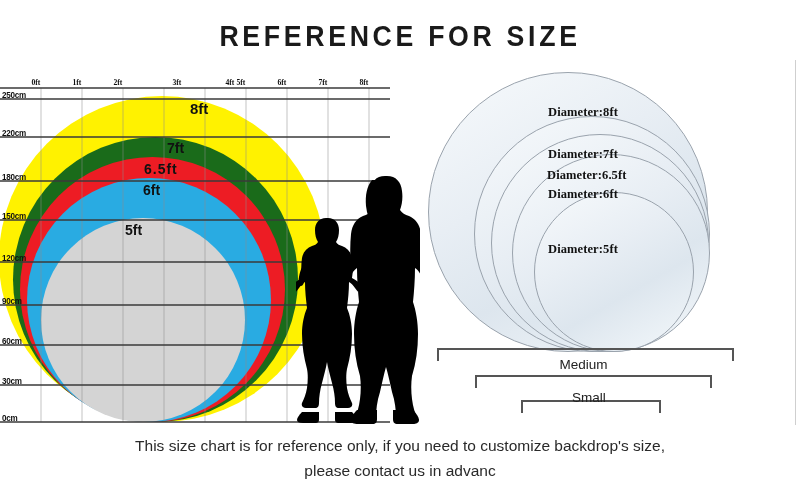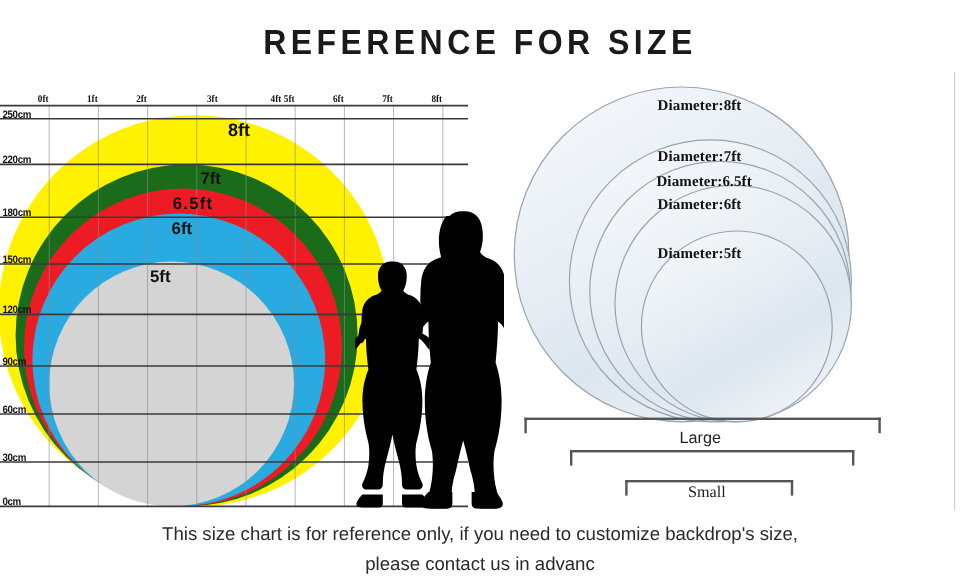--- a/index.html
+++ b/index.html
@@ -29,21 +29,21 @@
 
   .sil{position:absolute;}
 
   
   #rightpanel{position:absolute;left:424px;top:58px;width:330px;height:310px;}
   .disc{position:absolute;border-radius:50%;
         border:1.4px solid #9aa3ad;
         background:linear-gradient(150deg,#f7fafc 0%,#e8eef4 38%,#dde6ee 62%,#f4f8fb 100%);}
   .disc-label{position:absolute;font-family:"Liberation Serif",serif;
               font-size:12.5px;font-weight:700;color:#111;white-space:nowrap;
-              letter-spacing:.1px;}
+              letter-spacing:.1px;margin-top:24px;}
 
   
   .bracket{position:absolute;border-left:2px solid #555;border-right:2px solid #555;
            border-top:2px solid #555;height:11px;}
   .br-label{position:absolute;font-family:"Liberation Sans",sans-serif;
             font-size:13.5px;color:#222;white-space:nowrap;text-align:center;}
 
   
   .caption{position:absolute;left:0;width:800px;text-align:center;
            font-family:"Liberation Sans",sans-serif;font-size:15.5px;color:#2a2a2a;}
@@ -170,30 +170,30 @@
     <div class="disc" style="left:4px;top:14px;width:278px;height:278px;"></div>
     <div class="disc" style="left:50px;top:58px;width:234px;height:234px;"></div>
     <div class="disc" style="left:67px;top:76px;width:216px;height:216px;"></div>
     <div class="disc" style="left:88px;top:96px;width:196px;height:196px;"></div>
     <div class="disc" style="left:110px;top:134px;width:158px;height:158px;"></div>
 
     <div class="disc-label" style="left:124px;top:23px;">Diameter:8ft</div>
     <div class="disc-label" style="left:124px;top:65px;">Diameter:7ft</div>
     <div class="disc-label" style="left:123px;top:86px;">Diameter:6.5ft</div>
     <div class="disc-label" style="left:124px;top:105px;">Diameter:6ft</div>
-    <div class="disc-label" style="left:124px;top:146px;text-align:center;">Diameter:5ft</div>
+    <div class="disc-label" style="left:124px;top:160px;text-align:center;">Diameter:5ft</div>
   </div>
 
   <div class="bracket" style="left:437px;top:348px;width:293px;"></div>
 
-  <div class="br-label" style="left:437px;top:357px;width:293px;">Large</div>
+  <div class="br-label" style="left:437px;top:357px;width:293px;">Medium</div>
   <div class="bracket" style="left:475px;top:375px;width:233px;"></div>
 
   <div class="bracket" style="left:521px;top:400px;width:136px;"></div>
 
-  <div class="br-label" style="left:521px;top:402px;width:136px;font-family:Liberation Serif, serif;">Small</div>
+  <div class="br-label" style="left:521px;top:390px;width:136px;">Small</div>
 
   <div class="caption" style="top:462px;">please contact us in advanc</div>
   <div class="caption" style="top:437px;">This size chart is for reference only, if you need to customize backdrop's size,</div>
 
   <div class="edge" style="left:795px;top:60px;width:1px;height:365px;"></div>
 
 </div>
 
 </body></html>

